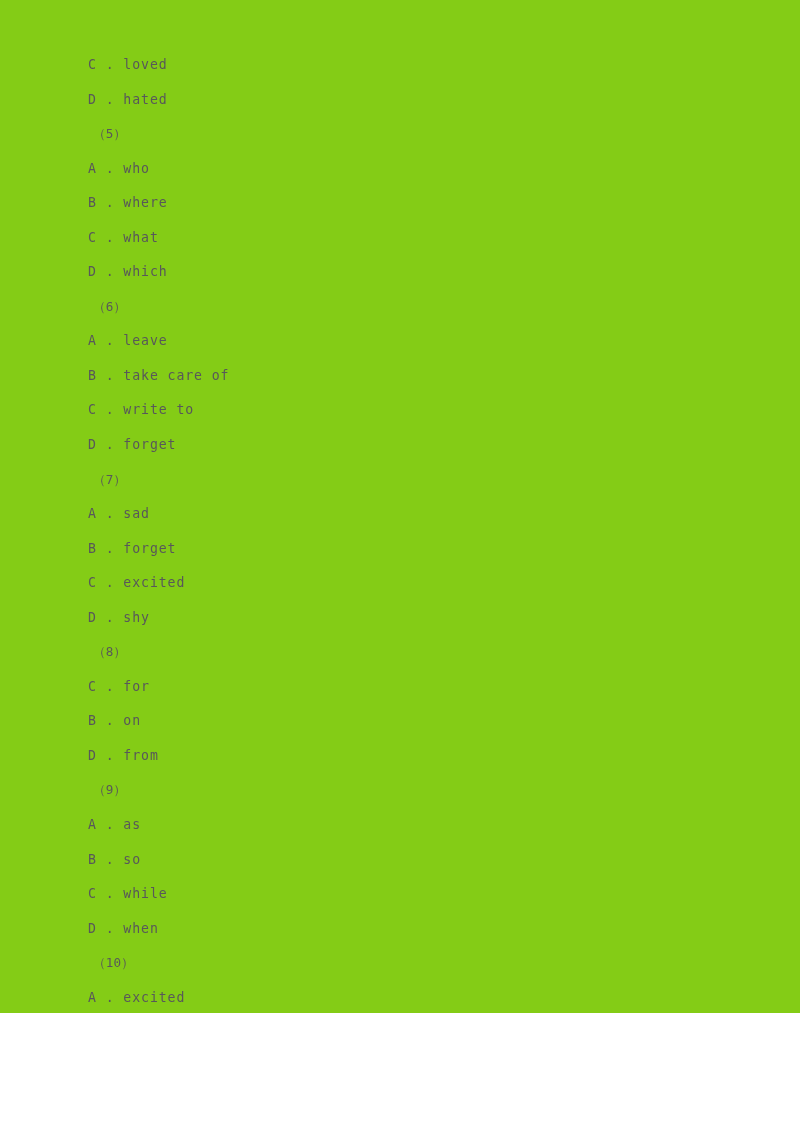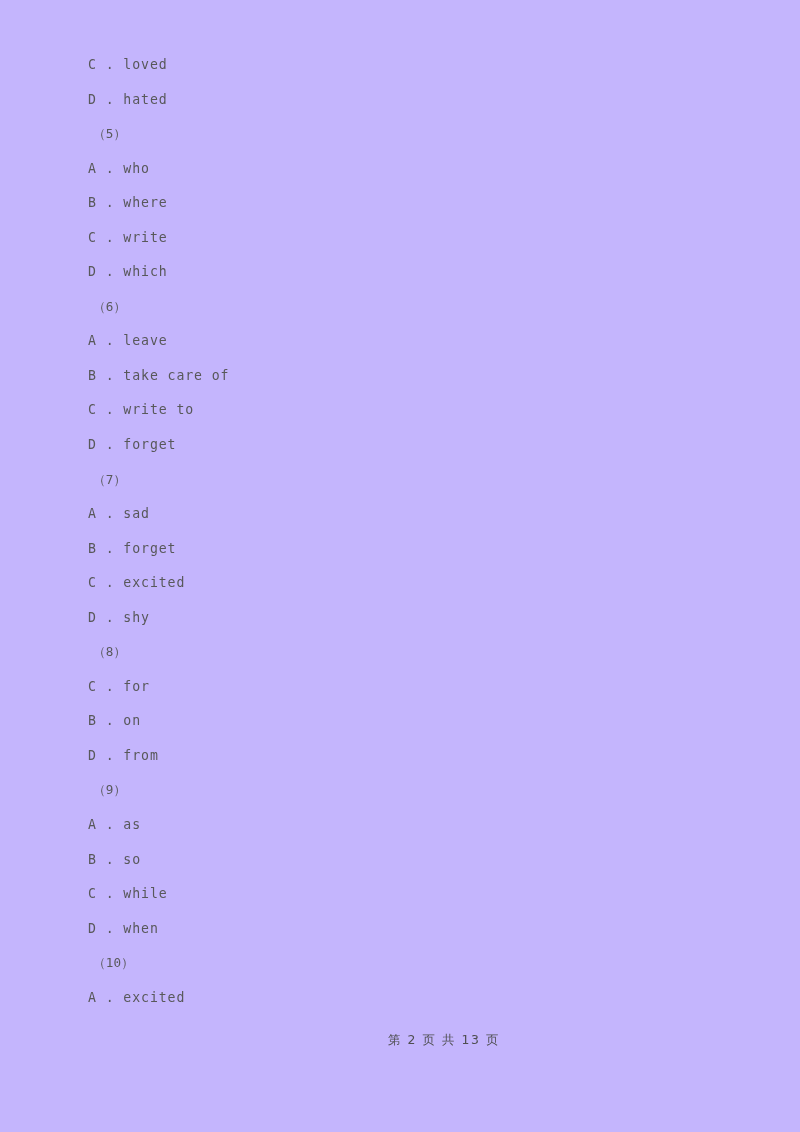--- a/index.html
+++ b/index.html
@@ -5,22 +5,22 @@
 <style>
   html, body {
     margin: 0;
     padding: 0;
     background: #ffffff;
   }
 
   #page {
     position: relative;
     width: 800px;
-    height: 1132px;
-    background: #c4b5fd;
+    height: 1013px;
+    background: #84cc16;
     overflow: hidden;
     font-family: "DejaVu Sans Mono", "Liberation Mono", monospace;
     color: #58585a;
   }
 
   #content {
     position: absolute;
     left: 0;
     top: 0;
     width: 800px;
@@ -68,21 +68,21 @@
 <body>
 
 <div id="page">
 
   <div id="content" style="padding-top: 48px;">
       <div class="line opt">C . loved</div>
       <div class="line opt">D . hated</div>
       <div class="line qnum">（5）</div>
       <div class="line opt">A . who</div>
       <div class="line opt">B . where</div>
-      <div class="line opt">C . write</div>
+      <div class="line opt">C . what</div>
       <div class="line opt">D . which</div>
       <div class="line qnum">（6）</div>
       <div class="line opt">A . leave</div>
       <div class="line opt">B . take care of</div>
       <div class="line opt">C . write to</div>
       <div class="line opt">D . forget</div>
       <div class="line qnum">（7）</div>
       <div class="line opt">A . sad</div>
       <div class="line opt">B . forget</div>
       <div class="line opt">C . excited</div>

